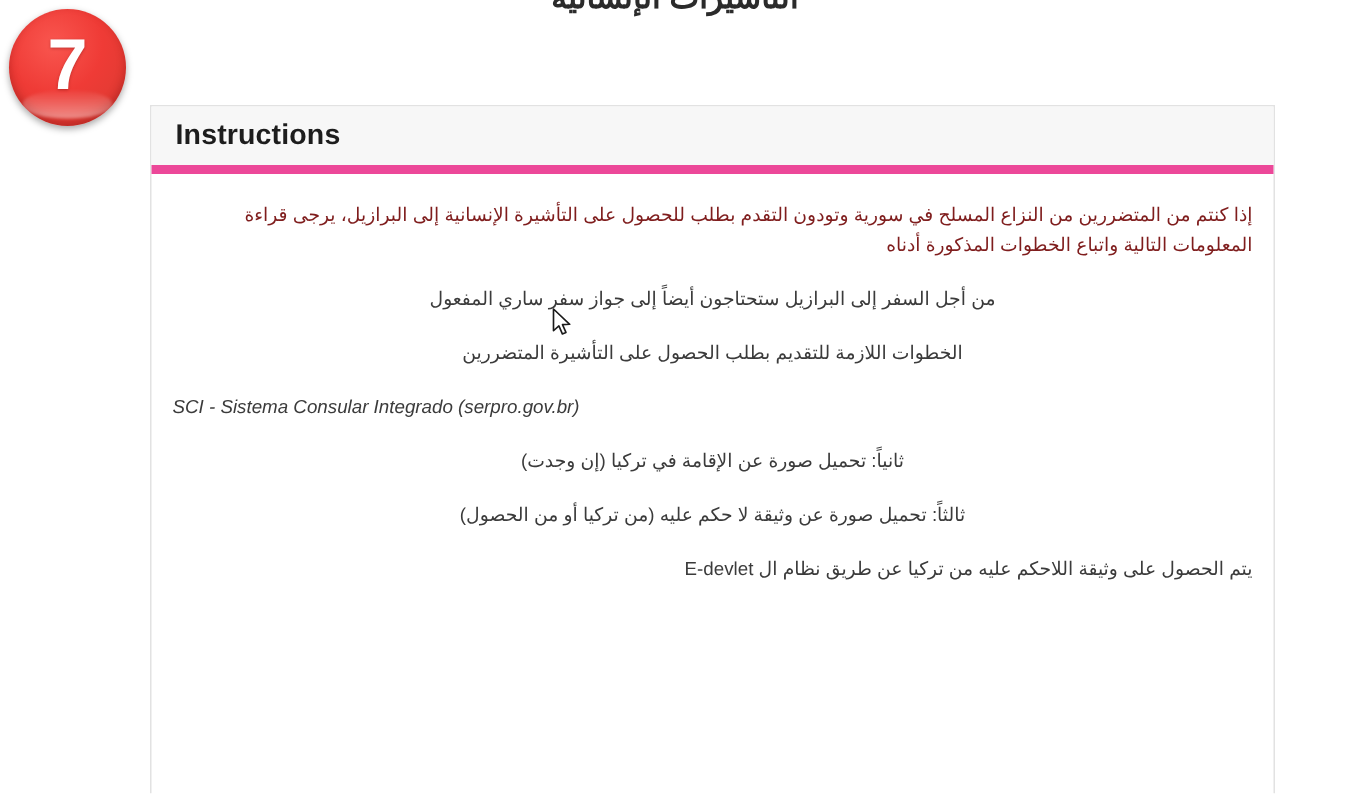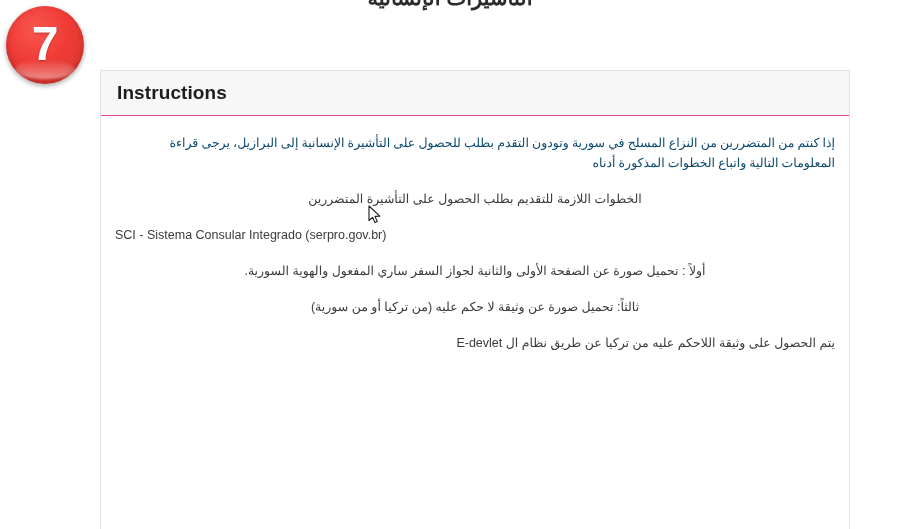--- a/index.html
+++ b/index.html
@@ -47,21 +47,21 @@
     top: 70px;
     width: 750px;
     min-height: 459px;
     background: #ffffff;
     border: 1px solid #e2e2e2;
     border-bottom: none;
   }
   .panel-header {
     height: 45px;
     background: #f7f7f7;
-    border-bottom: 1px solid #ec4899;
+    border-bottom: 6px solid #ec4899;
     display: flex;
     align-items: center;
     padding: 0 16px;
   }
   .panel-header h2 {
     margin: 0;
     font-size: 19px;
     font-weight: 700;
     color: #1d1d1d;
     letter-spacing: 0.1px;
@@ -69,24 +69,23 @@
   .panel-body {
     padding: 17px 14px 10px 14px;
   }
 
   
   .rtl-para {
     direction: rtl;
     text-align: right;
     font-size: 12.5px;
     line-height: 20px;
-    color: #0c4a6e;
+    color: #7f1d1d;
     margin: 0 0 16px 0;
     unicode-bidi: plaintext;
-    font-family: Liberation Serif, serif;
   }
 
   .ltr-para {
     direction: ltr;
     text-align: left;
     font-size: 12.5px;
     line-height: 20px;
     color: #3b3b3b;
     margin: 0 0 16px 0;
   }
@@ -108,20 +107,21 @@
     line-height: 20px;
     color: #3b3b3b;
     margin: 0 0 16px 0;
     unicode-bidi: plaintext;
   }
 
   .link {
     color: #5b8fd0;
     text-decoration: none;
     cursor: pointer;
+    font-style: italic;
   }
 
   
   .badge {
     position: absolute;
     left: 6px;
     top: 6px;
     width: 78px;
     height: 78px;
     border-radius: 50%;
@@ -180,32 +180,33 @@
 
     <div class="panel-header">
       <h2>Instructions</h2>
     </div>
 
     <div class="panel-body">
 
       <p class="rtl-para">إذا كنتم من المتضررين من النزاع المسلح في سورية وتودون التقدم بطلب للحصول على التأشيرة الإنسانية إلى البرازيل، يرجى قراءة المعلومات التالية واتباع الخطوات المذكورة أدناه</p>
 
 
+      <p class="center-para">من أجل السفر إلى البرازيل ستحتاجون أيضاً إلى جواز سفر ساري المفعول</p>
 
       <p class="center-para">الخطوات اللازمة للتقديم بطلب الحصول على التأشيرة المتضررين</p>
 
 
       <p class="ltr-para">
         <span class="link" style="color:#3b3b3b;">SCI - Sistema Consular Integrado (serpro.gov.br)</span>
       </p>
 
-      <p class="center-para">أولاً : تحميل صورة عن الصفحة الأولى والثانية لجواز السفر ساري المفعول والهوية السورية.</p>
-
-
-      <p class="center-para">ثالثاً: تحميل صورة عن وثيقة لا حكم عليه (من تركيا أو من سورية)</p>
+
+      <p class="center-para">ثانياً: تحميل صورة عن الإقامة في تركيا (إن وجدت)</p>
+
+      <p class="center-para">ثالثاً: تحميل صورة عن وثيقة لا حكم عليه (من تركيا أو من الحصول)</p>
 
       <p class="mixed-para">يتم الحصول على وثيقة اللاحكم عليه من تركيا عن طريق نظام ال E-devlet</p>
 
     </div>
   </div>
 
   <div class="badge">
     <span class="badge-num">7</span>
   </div>
 

